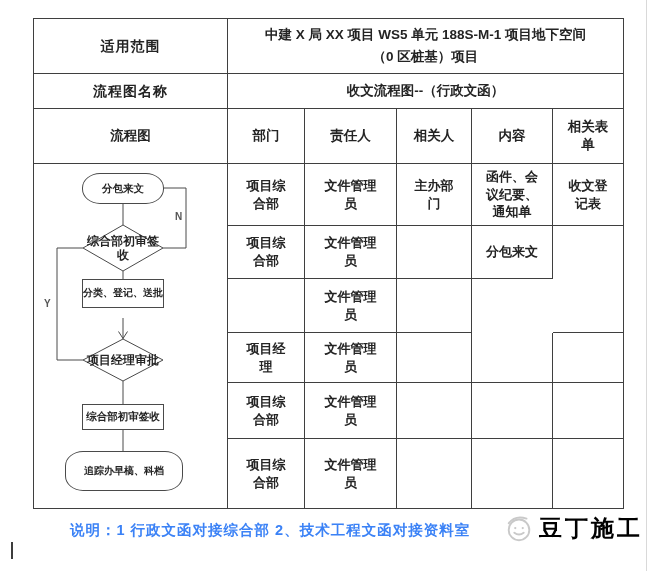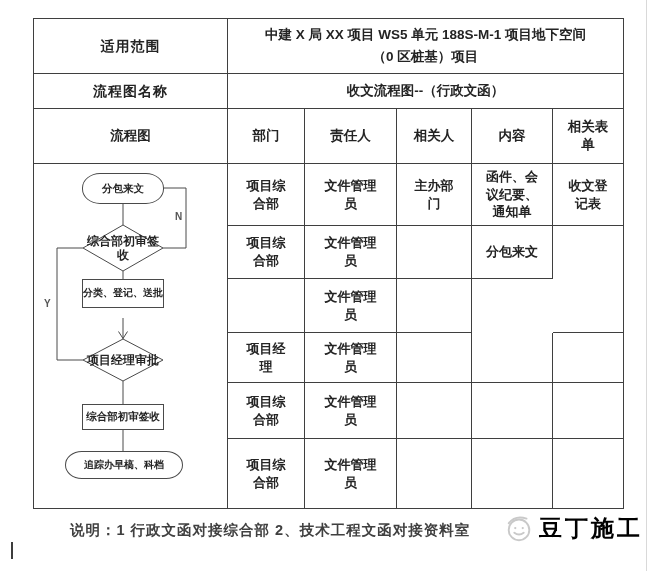--- a/index.html
+++ b/index.html
@@ -43,21 +43,21 @@
   .dlabel{
     position:absolute;display:flex;align-items:center;justify-content:center;
     text-align:center;font-size:12px;font-weight:700;line-height:1.2;
   }
   .branch{
     position:absolute;font-size:10px;font-weight:600;color:#555;
   }
   
   .note{
     position:absolute;left:70px;top:521px;
-    font-size:14.5px;font-weight:700;color:#404040;letter-spacing:1px;
+    font-size:14.5px;font-weight:700;color:#3b82f6;letter-spacing:1px;
   }
   .watermark{
     position:absolute;left:504px;top:511px;height:34px;
     display:flex;align-items:center;gap:5px;color:#c9c9c9;
   }
   .watermark-text{
     font-size:23px;font-weight:700;letter-spacing:3px;color:#000000;
   }
   .right-edge{
     position:absolute;left:646px;top:0;width:1px;height:571px;background:#d9d9d9;
@@ -97,21 +97,21 @@
       <polygon points="49,196 89,175 129,196 89,217" fill="#ffffff"></polygon>
       <line x1="89" y1="217" x2="89" y2="240"></line>
       <line x1="89" y1="266" x2="89" y2="287"></line>
     </svg>
 
     <div class="shape oval" style="left:48px;top:9px;width:82px;height:31px;">分包来文</div>
     <div class="dlabel" style="left:52px;top:64px;width:74px;height:40px;">综合部初审签收</div>
     <div class="shape" style="left:48px;top:115px;width:82px;height:29px;font-size:10px;">分类、登记、送批</div>
     <div class="dlabel" style="left:52px;top:178px;width:74px;height:36px;">项目经理审批</div>
     <div class="shape" style="left:48px;top:240px;width:82px;height:26px;">综合部初审签收</div>
-    <div class="shape oval" style="left:31px;top:287px;width:118px;height:28px;font-size:10px;">追踪办早槁、科档</div>
+    <div class="shape oval" style="left:31px;top:287px;width:118px;height:40px;font-size:10px;">追踪办早槁、科档</div>
     <div class="branch" style="left:141px;top:46px;">N</div>
     <div class="branch" style="left:10px;top:133px;">Y</div>
   </div>
 
   <div class="cell c2" style="grid-column:2;grid-row:4;">项目综合部</div>
   <div class="cell c3" style="grid-column:3;grid-row:4;">文件管理员</div>
   <div class="cell c4" style="grid-column:4;grid-row:4;">主办部门</div>
   <div class="cell c5" style="grid-column:5;grid-row:4;">函件、会议纪要、通知单</div>
   <div class="cell c6 nbr" style="grid-column:6;grid-row:4;">收文登记表</div>
 

